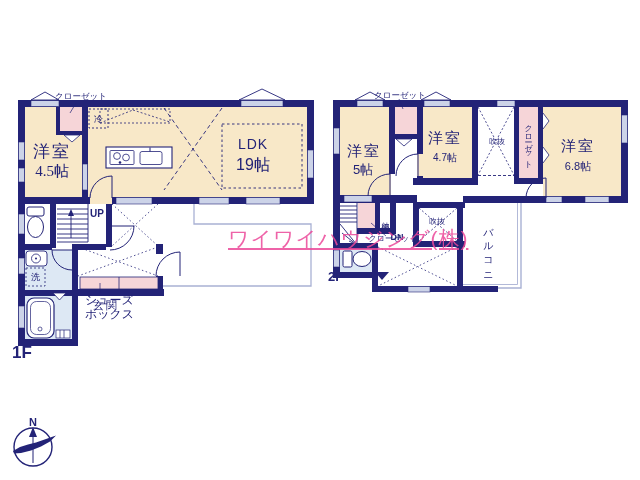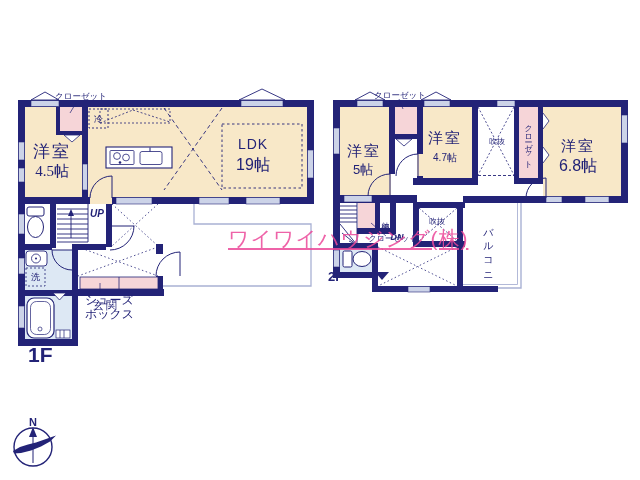--- a/index.html
+++ b/index.html
@@ -3,21 +3,21 @@
 <meta charset="utf-8">
 <style>
   html,body{margin:0;padding:0;}
   body{width:640px;height:480px;background:#ffffff;position:relative;overflow:hidden;
        font-family:"Liberation Sans","DejaVu Sans",sans-serif;}
   #plan-svg{position:absolute;left:0;top:0;z-index:1;}
   .lbl{position:absolute;color:#232377;transform:translate(-50%,-50%);
        white-space:nowrap;z-index:3;line-height:1.15;}
   .vert{writing-mode:vertical-rl;}
   .pre{white-space:pre-line;}
-  .it{font-style:italic;}
+  .it{}
   .b{font-weight:bold;}
   .watermark{position:absolute;z-index:4;color:#ec4899;opacity:.85;
        font-size:21px;letter-spacing:1px;transform:none;text-decoration:underline;}
 </style>
 </head>
 <body>
 
 <svg id="plan-svg" width="640" height="480" viewBox="0 0 640 480">
 
   <g>
@@ -253,31 +253,31 @@
 <div class="lbl" style="left:52px;top:152px;font-size:17px;letter-spacing:2px;">洋室</div>
 <div class="lbl" style="left:52px;top:172px;font-size:15px;font-family:Liberation Serif, serif;">4.5帖</div>
 <div class="lbl" style="left:253px;top:144px;font-size:14px;letter-spacing:1px;">LDK</div>
 <div class="lbl" style="left:253px;top:165px;font-size:16px;">19帖</div>
 <div class="lbl" style="left:98.5px;top:118.5px;font-size:9px;">冷</div>
 <div class="lbl it b" style="left:97px;top:214px;font-size:10px;">UP</div>
 <div class="lbl" style="left:106px;top:261px;font-size:11px;letter-spacing:2px;margin-top:44px;">玄関</div>
 <div class="lbl" style="left:35.5px;top:277px;font-size:9px;">洗</div>
 <div class="lbl pre" style="left:85px;top:294px;font-size:12px;transform:none;">シューズ
 ボックス</div>
-<div class="lbl b" style="left:28px;top:343px;font-size:21px;transform:none;">1F</div>
+<div class="lbl b" style="left:12px;top:343px;font-size:17px;transform:none;">1F</div>
 
 <div class="lbl" style="left:400px;top:96px;font-size:8.5px;">クローゼット</div>
 <div class="lbl" style="left:364px;top:151px;font-size:15px;letter-spacing:2px;">洋室</div>
 <div class="lbl" style="left:363px;top:170px;font-size:13px;">5帖</div>
 <div class="lbl" style="left:445px;top:138px;font-size:15px;letter-spacing:2px;">洋室</div>
 <div class="lbl" style="left:445px;top:158px;font-size:10px;">4.7帖</div>
 <div class="lbl" style="left:497px;top:142px;font-size:8px;">吹抜</div>
 <div class="lbl vert" style="left:528px;top:142px;font-size:8px;">クローゼット</div>
 <div class="lbl" style="left:578px;top:146px;font-size:15px;letter-spacing:2px;">洋室</div>
-<div class="lbl" style="left:578px;top:166px;font-size:16px;">6.8帖</div>
+<div class="lbl" style="left:578px;top:166px;font-size:11px;">6.8帖</div>
 <div class="lbl vert" style="left:385px;top:216px;font-size:8px;">収納</div>
 <div class="lbl it b" style="left:365px;top:237px;font-size:9px;margin-left:32px;">DN</div>
 <div class="lbl" style="left:393px;top:239px;font-size:8px;">クローゼット</div>
 <div class="lbl" style="left:437px;top:222px;font-size:8px;">吹抜</div>
 <div class="lbl vert" style="left:488px;top:253px;font-size:10px;letter-spacing:4px;">バルコニー</div>
 <div class="lbl b" style="left:328px;top:270px;font-size:13px;transform:none;">2F</div>
 
 <div class="lbl b" style="left:33px;top:422px;font-size:11px;">N</div>
 
 <div class="lbl watermark" style="left:228px;top:227px;">ワイワイハウジング(株)</div>

